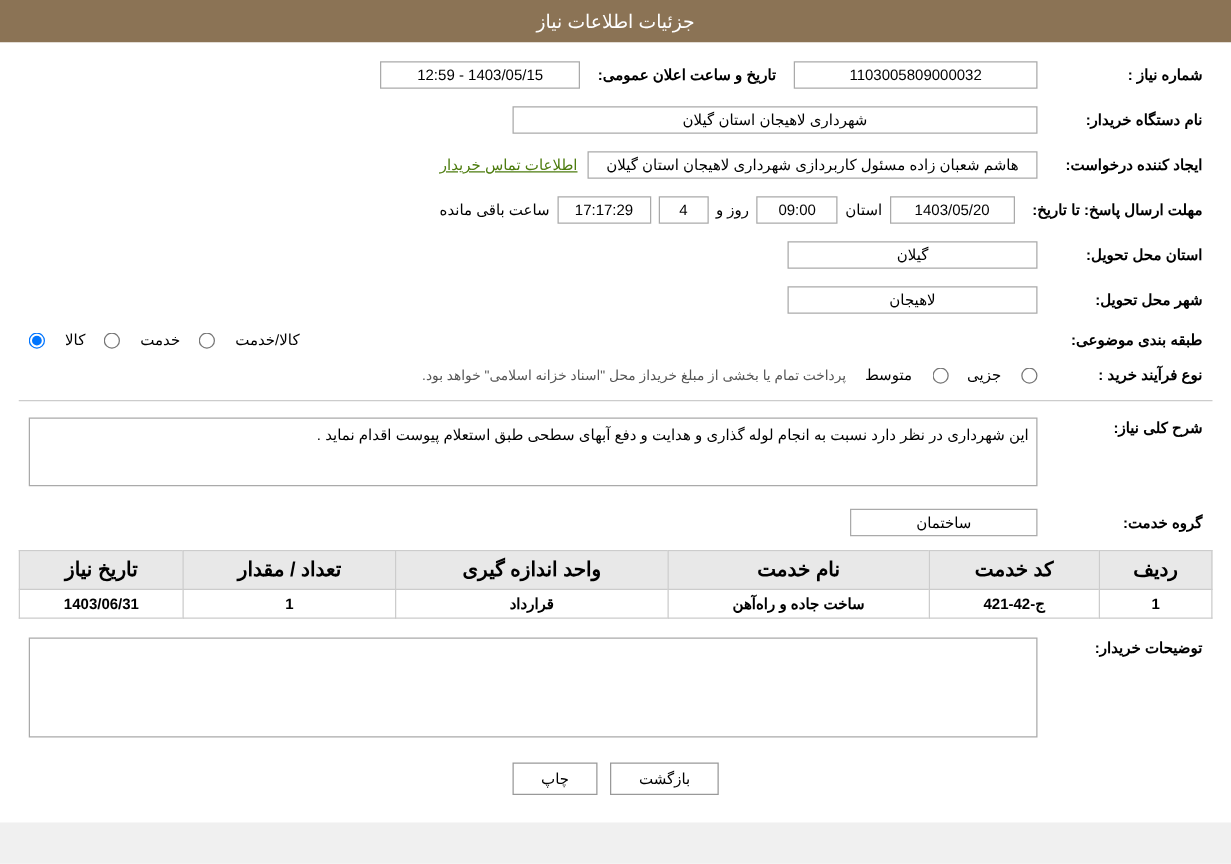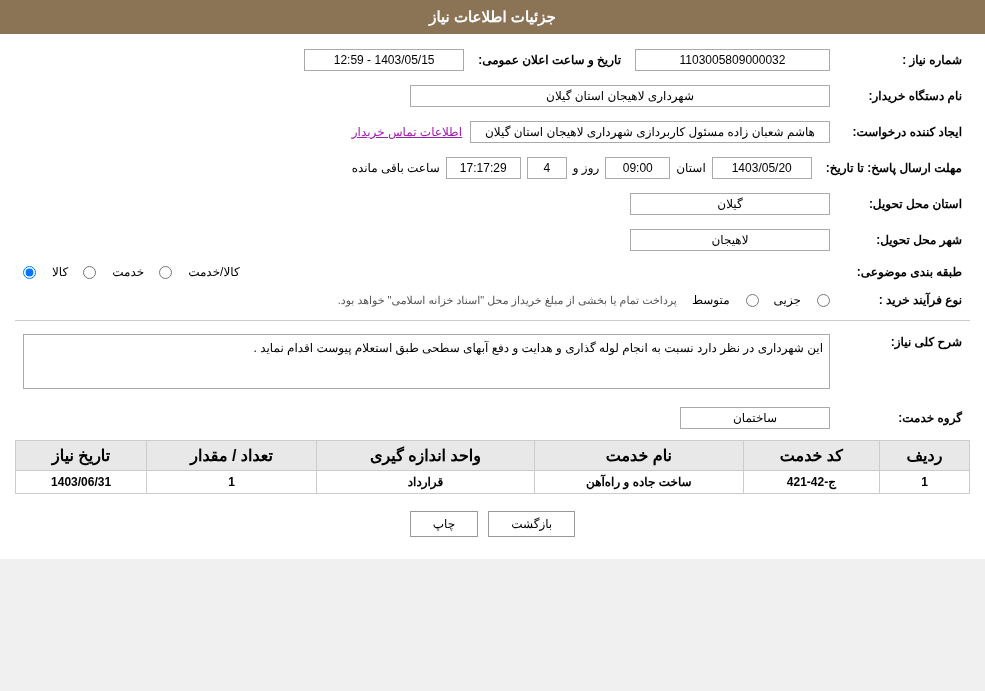--- a/index.html
+++ b/index.html
@@ -15,40 +15,40 @@
       margin: 0 auto;
       background: #fff;
     }
 
     .header-bar {
       background: #8B7355;
       color: #fff;
       text-align: center;
       padding: 8px 24px;
       font-size: 15px;
-      font-weight: bold;
+      font-weight: normal;
     }
 
     .main-content {
       padding: 10px 15px;
       background: #fff;
     }
 
     .input-box {
       border: 1px solid #aaa;
       background: #fff;
       padding: 3px 5px;
       font-size: 12px;
       font-family: Tahoma, Arial, sans-serif;
       direction: rtl;
       text-align: right;
     }
 
     .link-blue {
-      color: #a21caf;
+      color: #4d7c0f;
       text-decoration: underline;
       cursor: pointer;
     }
 
     .radio-group {
       display: flex;
       align-items: center;
       gap: 15px;
       justify-content: flex-end;
     }
@@ -327,20 +327,30 @@
             <td>1</td>
             <td>ج-42-421</td>
             <td>ساخت جاده و راه‌آهن</td>
             <td>قرارداد</td>
             <td>1</td>
             <td>1403/06/31</td>
           </tr>
         </tbody>
     </table>
 
+    <table class="sub-table" style="width:100%; margin-top:10px;">
+      <tbody>
+          <tr>
+        <td style="width:130px; text-align:right; font-weight:bold; white-space:nowrap; vertical-align:top; padding-top:4px;">توضیحات خریدار:</td>
+        <td>
+          <textarea class="buyer-notes-area" style=""></textarea>
+        </td>
+      </tr>
+    </tbody>
+      </table>
 
     <div class="button-bar">
       <button class="btn btn-back">بازگشت</button>
       <button class="btn btn-print">چاپ</button>
     </div>
 
   </div>
 </div>
 
 </body></html>

